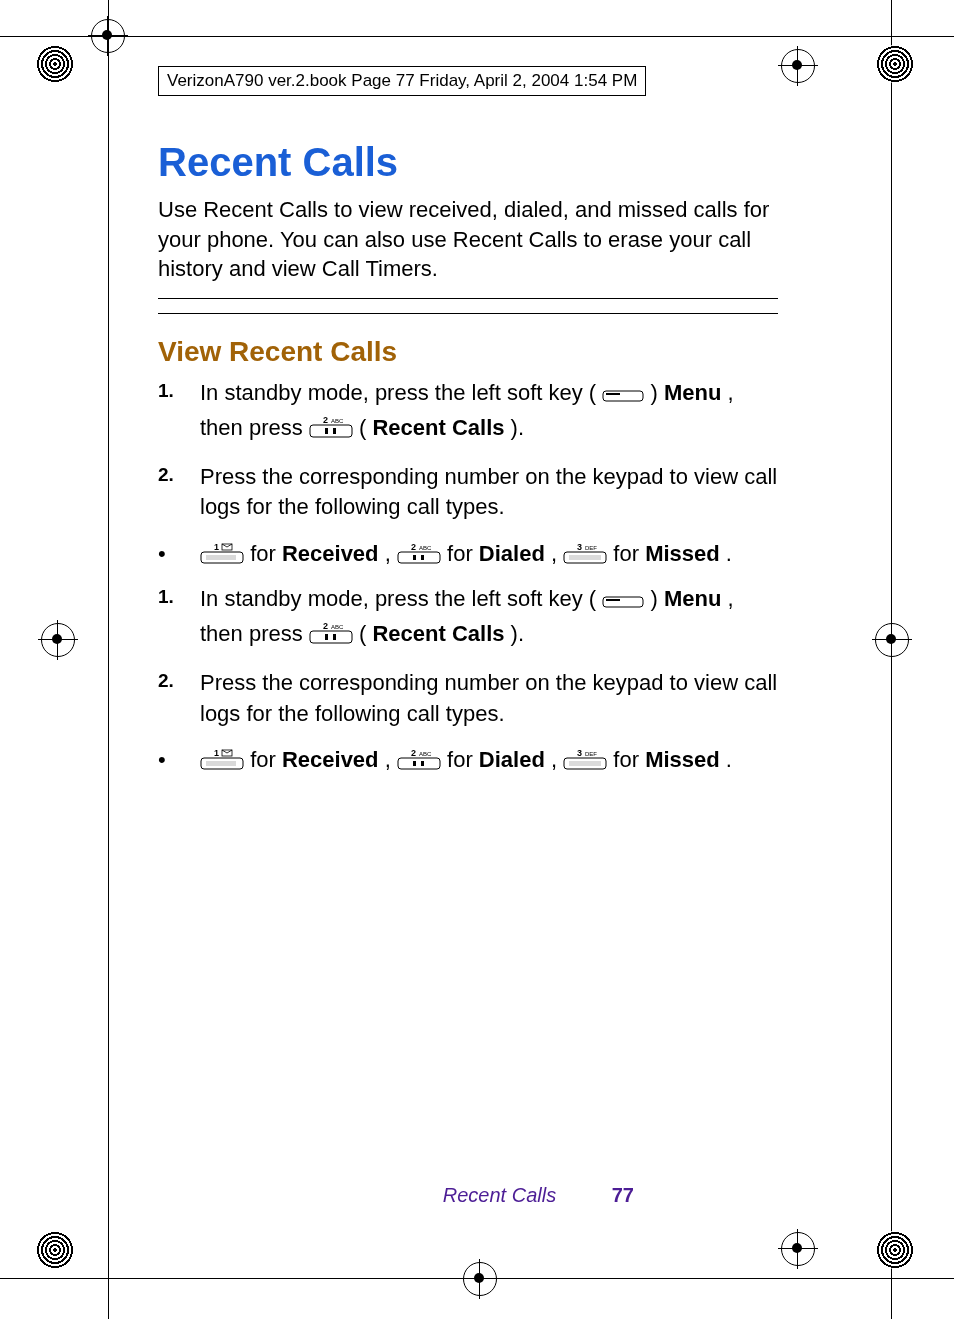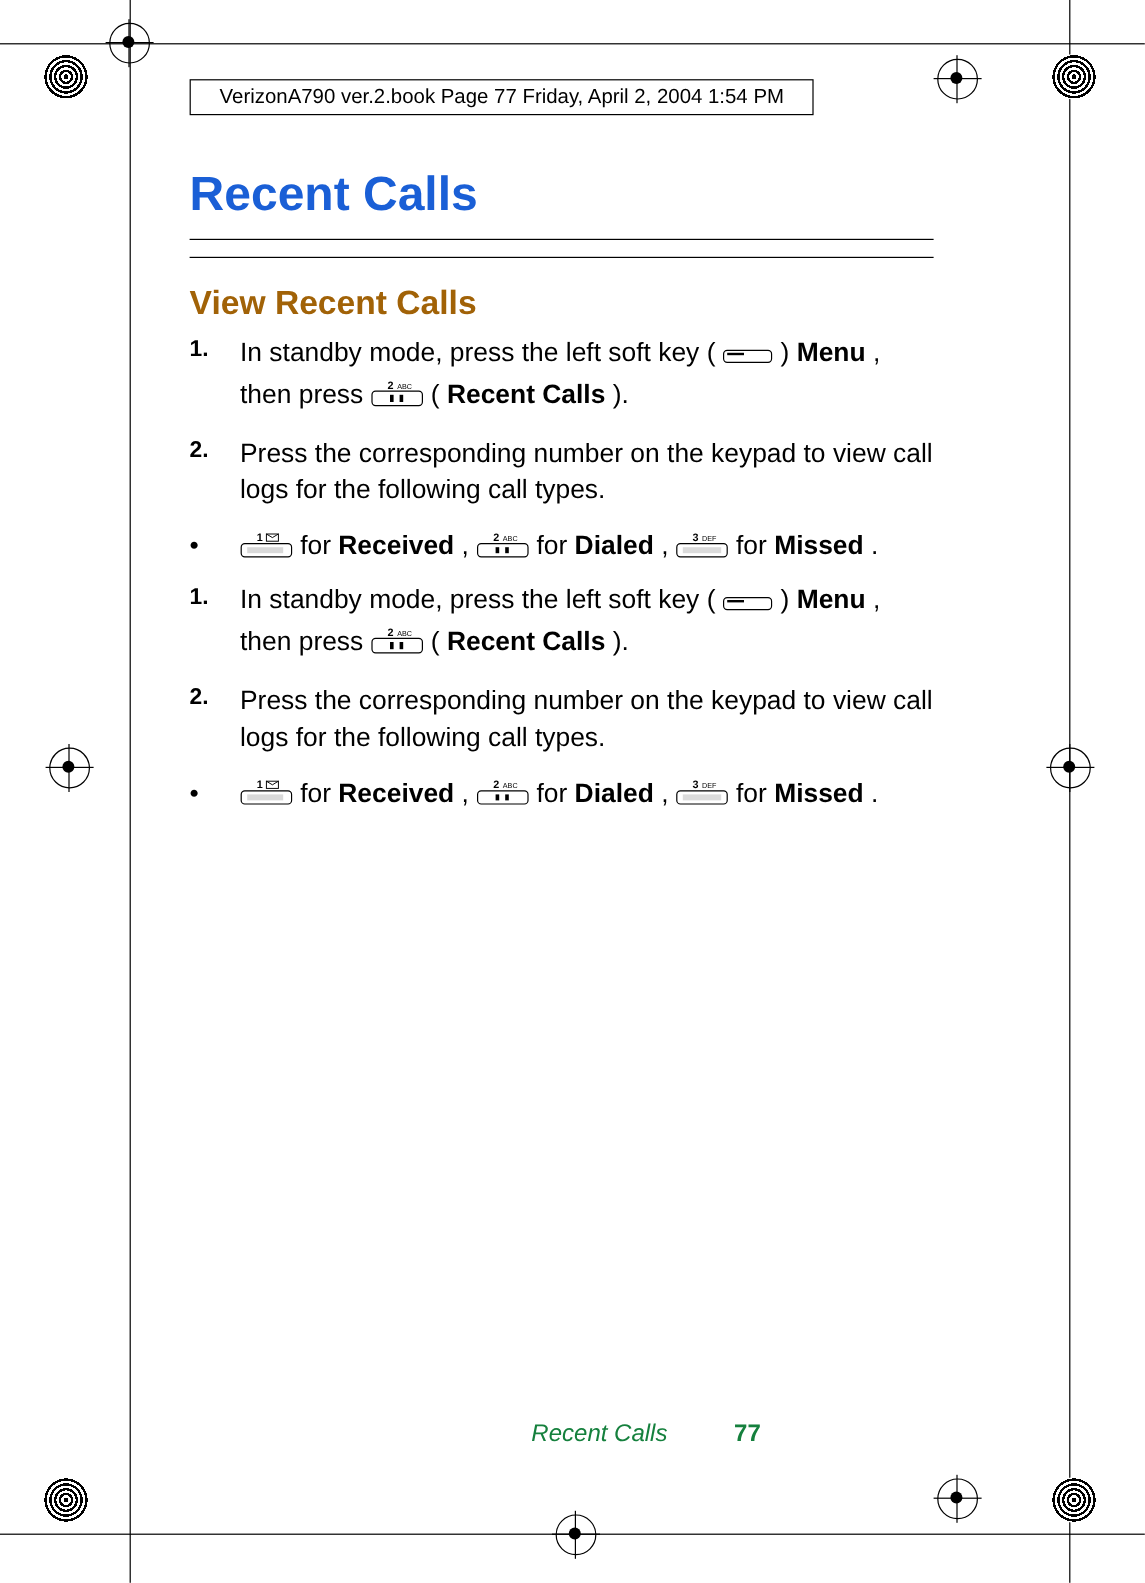--- a/index.html
+++ b/index.html
@@ -14,21 +14,21 @@
 .crop-marks .hline { position:absolute; left:0; right:0; height:1px; background:#000; }
 .corner-circle { position:absolute; width:38px; height:38px; border-radius:50%;
   background: repeating-radial-gradient(circle,#000 0 2px,#fff 2px 4px); }
 .reg-mark { position:absolute; width:40px; height:40px; }
 .reg-mark .outer { position:absolute; width:32px; height:32px; border:1px solid #000; border-radius:50%; left:3px; top:3px; }
 .reg-mark .dot { position:absolute; width:10px; height:10px; background:#000; border-radius:50%; left:14px; top:14px; }
 .reg-mark .cross-h { position:absolute; left:0; right:0; top:19px; height:1px; background:#000; }
 .reg-mark .cross-v { position:absolute; top:0; bottom:0; left:19px; width:1px; background:#000; }
 .header-box {
   position:absolute; left:158px; top:66px;
-  border:1px solid #000; padding:4px 24px;
+  border:1px solid #000; padding:4px 8px;
   font-size:17px;
 }
 .content {
   position:absolute; left:158px; top:140px; width:620px;
 }
 h1 { color:#1a5fd6; font-size:40px; font-weight:bold; margin:0 0 10px 0; }
 h2 { color:#a16207; font-size:28px; font-weight:bold; margin:22px 0 8px 0; }
 h3 { color:#1a5fd6; font-size:22px; font-weight:bold; margin:10px 0 8px 0; }
 p.intro { font-size:22px; line-height:1.35; margin:0 0 8px 0; }
 hr.rule { border:none; border-top:1px solid #000; margin:14px 0 10px 0; }
@@ -36,21 +36,21 @@
 .note-icon { width:36px; flex:none; padding-top:2px; }
 .note-text { font-size:20px; line-height:1.35; }
 ol { list-style:none; padding:0; margin:10px 0 6px 0; counter-reset:item; }
 ol>li { display:flex; margin:0 0 14px 0; font-size:22px; line-height:1.4; }
 ol>li .num { width:42px; flex:none; font-weight:bold; font-size:19px; }
 ul.b { list-style:none; padding:0; margin:0 0 6px 0; }
 ul.b>li { display:flex; font-size:22px; line-height:1.5; margin-bottom:8px; }
 ul.b>li .bullet { width:42px; flex:none; text-align:left; }
 .key-icon { display:inline-block; vertical-align:-4px; }
 strong { font-weight:bold; }
-.footer { position:absolute; bottom:112px; left:0; width:802px; text-align:right; padding-right:168px; box-sizing:border-box; font-size:20px; font-style:italic; color:#15803d; }
+.footer { position:absolute; bottom:112px; left:0; width:802px; text-align:right; padding-right:168px; box-sizing:border-box; font-size:20px; font-style:italic; color:#4c1d95; }
 .footer .pg { font-weight:bold; font-style:normal; margin-left:50px; }
 p.body { font-size:22px; line-height:1.4; margin:4px 0 8px 0; }
 </style>
 </head>
 <body>
 
 <div class="crop-marks">
   <div class="vline" style="left:108px"></div>
   <div class="vline" style="right:62px"></div>
   <div class="hline" style="top:36px"></div>
@@ -94,20 +94,21 @@
     <div class="outer"></div>
     <div class="dot"></div>
     <div class="cross-h"></div>
     <div class="cross-v"></div>
   </div>
 
 <div class="header-box">VerizonA790 ver.2.book  Page 77  Friday, April 2, 2004  1:54 PM</div>
 
 <div class="content">
   <h1>Recent Calls</h1>
+  <p class="intro">Use Recent Calls to view received, dialed, and missed calls for your phone. You can also use Recent Calls to erase your call history and view Call Timers.</p>
   <hr class="rule">
   <hr class="rule">
 
   <h2>View Recent Calls</h2>
 
   <ol>
     <li>
       <span class="num">1.</span>
       <span>
         <span>In standby mode, press the left soft key ( </span>

